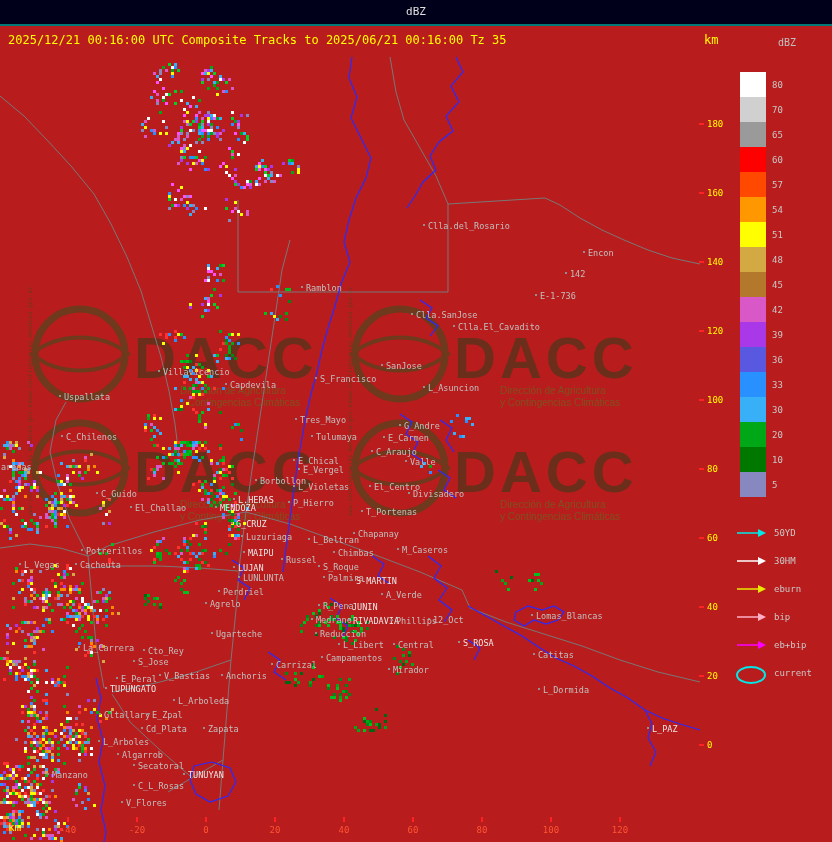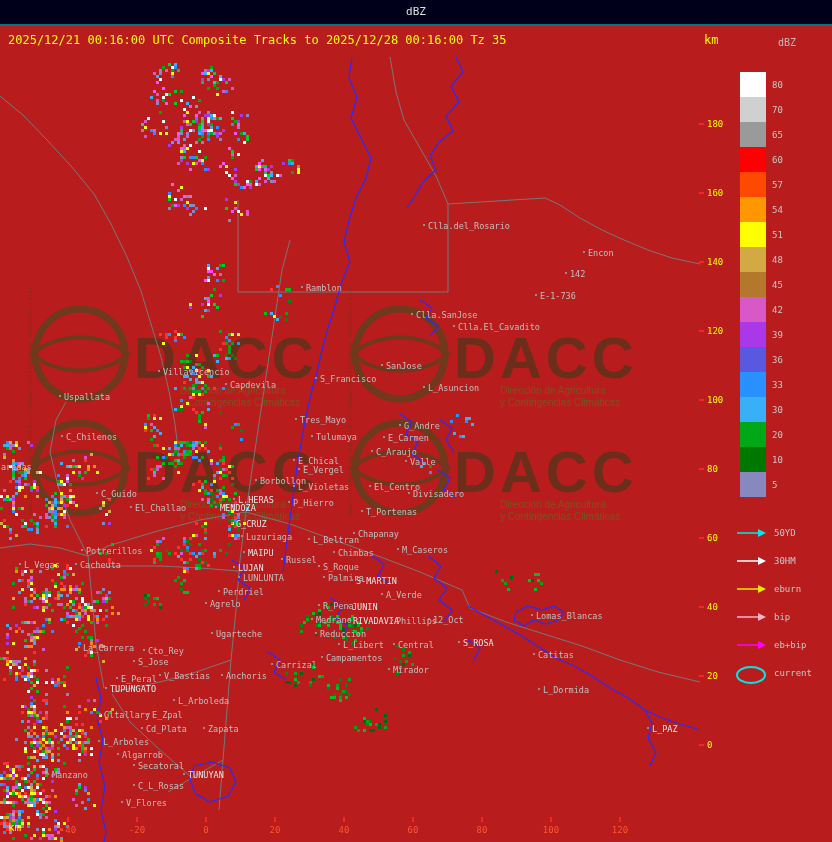--- a/index.html
+++ b/index.html
@@ -2361,16 +2361,16 @@
         <line x1="737" y1="617" x2="760" y2="617" stroke="#ffb0c8" stroke-width="1.5"></line>
         <path d="M766,617 l-8,-4 l0,8 Z" fill="#ffb0c8"></path>
         <text x="774" y="620" fill="#c8c8c8" font-size="9" font-family="&quot;DejaVu Sans Mono&quot;,monospace">bip</text>
         <line x1="737" y1="645" x2="760" y2="645" stroke="#ff00ff" stroke-width="1.5"></line>
         <path d="M766,645 l-8,-4 l0,8 Z" fill="#ff00ff"></path>
         <text x="774" y="648" fill="#c8c8c8" font-size="9" font-family="&quot;DejaVu Sans Mono&quot;,monospace">eb+bip</text>
         <ellipse cx="751" cy="675" rx="14" ry="8" fill="none" stroke="#00e8e8" stroke-width="2"></ellipse>
         <text x="774" y="676" fill="#c8c8c8" font-size="9" font-family="&quot;DejaVu Sans Mono&quot;,monospace">current</text>
       </g>
     </svg>
-  <div class="header">2025/12/21 00:16:00 UTC Composite Tracks to 2025/12/28 00:16:00 Tz 35</div>
+  <div class="header">2025/12/21 00:16:00 UTC Composite Tracks to 2025/06/21 00:16:00 Tz 35</div>
   <div class="km-top">km</div>
   <div class="km-bottom">km</div>
 </div>
 
 </body></html>

